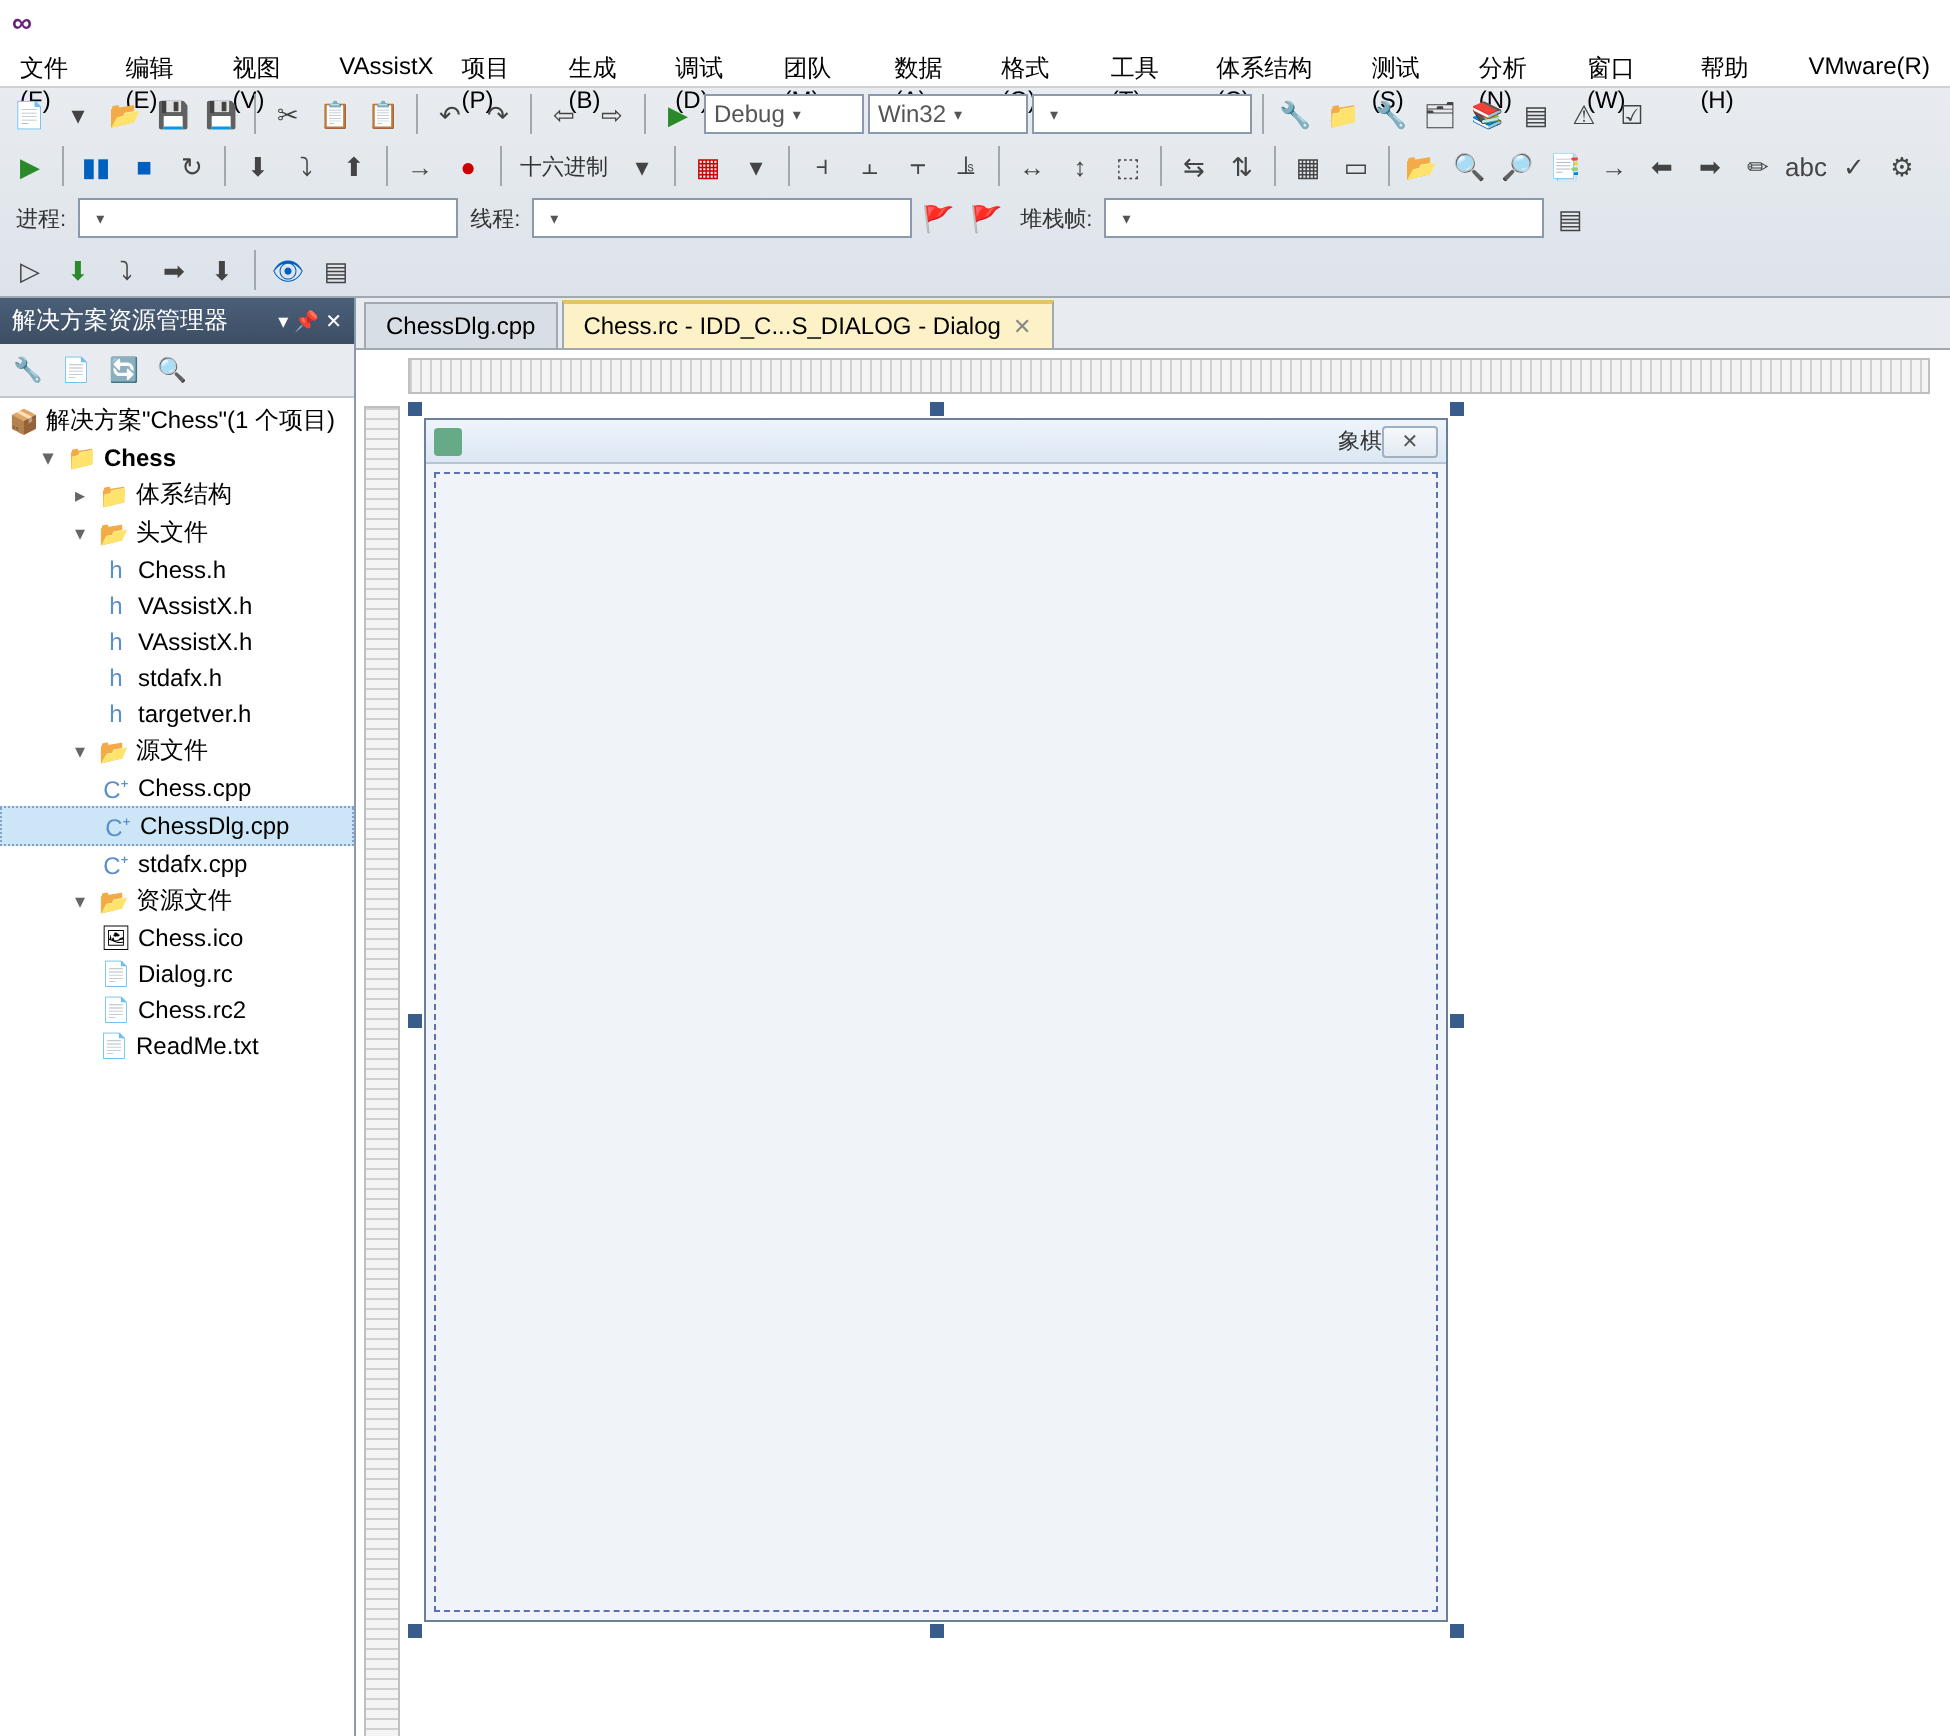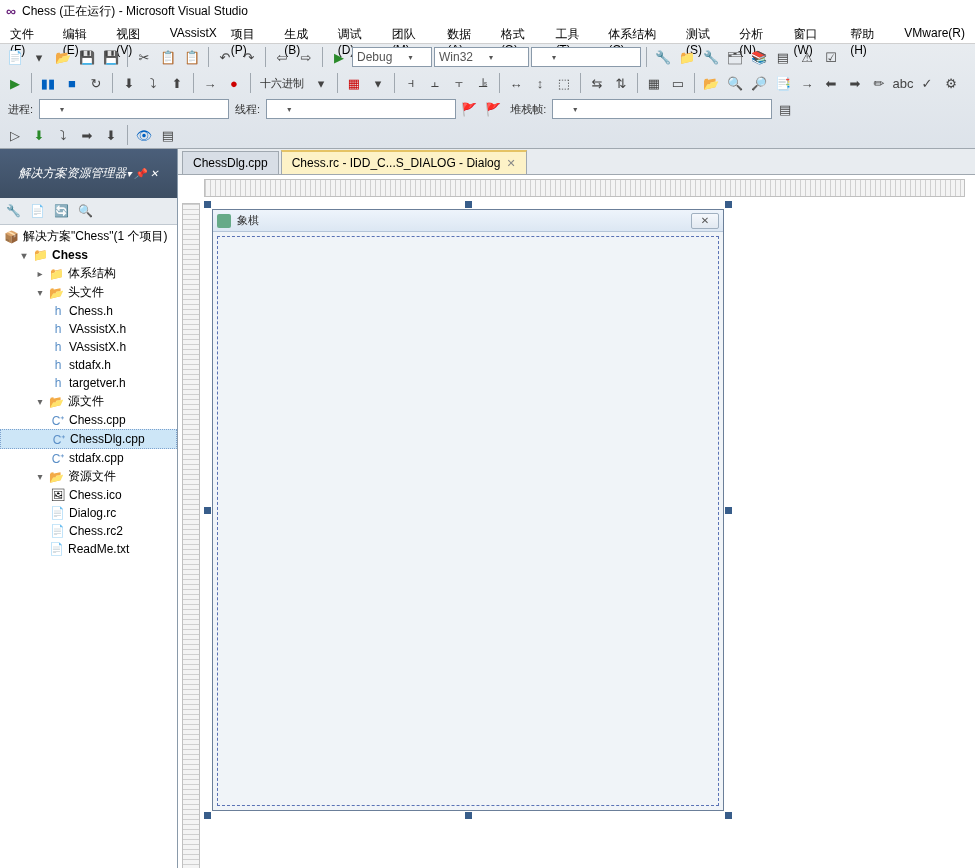--- a/index.html
+++ b/index.html
@@ -5,27 +5,27 @@
 * { margin: 0; padding: 0; box-sizing: border-box; font-family: "Microsoft YaHei", "Segoe UI", sans-serif; font-size: 12px; }
 body { background: #fff; overflow: hidden; }
 .title-bar { background: #fff; padding: 2px 6px; display: flex; align-items: center; gap: 6px; height: 22px; }
 .title-bar .logo { color: #68217a; font-weight: bold; font-size: 14px; }
 .menu-bar { background: #fff; padding: 2px 4px; display: flex; gap: 2px; height: 22px; border-bottom: 1px solid #d0d0d0; }
 .menu-item { padding: 2px 6px; cursor: default; }
 .toolbar-area { background: linear-gradient(#e8ecf0, #dde3ea); border-bottom: 1px solid #a0a8b0; }
 .toolbar-row { display: flex; align-items: center; gap: 2px; padding: 2px 4px; min-height: 26px; flex-wrap: wrap; }
 .tbtn { width: 22px; height: 22px; display: inline-flex; align-items: center; justify-content: center; border: 1px solid transparent; cursor: default; font-size: 13px; color: #444; }
 .tsep { width: 1px; height: 20px; background: #a0a8b0; margin: 0 3px; }
-.tcombo { height: 20px; border: 1px solid #8a9aaa; background: #fff; padding: 0 4px; display: inline-flex; align-items: center; gap: 16px; font-size: 11px; color: #555; }
+.tcombo { height: 20px; border: 1px solid #8a9aaa; background: #fff; padding: 0 4px; display: inline-flex; align-items: center; gap: 4px; font-size: 11px; color: #555; }
 .tcombo .arrow { font-size: 8px; color: #555; }
 .tlabel { font-size: 11px; color: #333; padding: 0 4px; }
 
 .main { display: flex; height: calc(100vh - 140px); }
 .sidebar { width: 178px; background: #f5f5f5; border-right: 1px solid #8a9aaa; display: flex; flex-direction: column; }
-.panel-header { background: linear-gradient(#4b5f7a, #3d4e63); color: #fff; padding: 16px 6px; display: flex; align-items: center; justify-content: center; font-size: 11px; font-style: italic; }
+.panel-header { background: linear-gradient(#4b5f7a, #3d4e63); color: #fff; padding: 3px 6px; display: flex; align-items: center; justify-content: space-between; font-size: 11px; }
 .panel-header .icons { display: flex; gap: 3px; }
 .panel-header .icons span { cursor: default; font-size: 10px; }
 .panel-toolbar { background: #e8ecf0; border-bottom: 1px solid #c0c8d0; padding: 3px 4px; display: flex; gap: 4px; }
 .panel-toolbar .pbtn { width: 20px; height: 20px; display: inline-flex; align-items: center; justify-content: center; font-size: 12px; }
 .tree { flex: 1; background: #fff; overflow: auto; padding: 2px 0; }
 .tree-item { display: flex; align-items: center; padding: 1px 4px; gap: 3px; cursor: default; white-space: nowrap; }
 .tree-item.selected { background: #cde6f7; border: 1px dotted #7da2ce; }
 .tree-item .exp { width: 12px; text-align: center; font-size: 10px; color: #666; }
 .tree-item .ticon { width: 16px; height: 16px; display: inline-flex; align-items: center; justify-content: center; font-size: 12px; }
 .indent-0 { padding-left: 4px; }
@@ -41,38 +41,37 @@
 .tab .close { font-size: 11px; color: #888; }
 .designer { flex: 1; background: #fff; position: relative; overflow: auto; }
 .ruler-v { position: absolute; left: 4px; top: 28px; width: 18px; bottom: 0; background: #f4f4f4; border: 1px solid #c0c0c0; }
 .ruler-h { position: absolute; left: 26px; top: 4px; right: 10px; height: 18px; background: #f4f4f4; border: 1px solid #c0c0c0; }
 .ruler-h::before, .ruler-v::before { content:""; position:absolute; inset:0; background-image: repeating-linear-gradient(to right, #999 0, #999 1px, transparent 1px, transparent 5px); opacity:0.4; }
 .ruler-v::before { background-image: repeating-linear-gradient(to bottom, #999 0, #999 1px, transparent 1px, transparent 5px); }
 .dialog-canvas { position: absolute; left: 30px; top: 30px; width: 520px; height: 610px; }
 .dialog-frame { position: absolute; inset: 4px; background: #f0f4f8; border: 1px solid #6b7f99; }
 .dialog-titlebar { height: 22px; background: linear-gradient(#eef4fb, #dce7f3); border-bottom: 1px solid #b5c5d8; display: flex; align-items: center; justify-content: space-between; padding: 0 4px; }
 .dialog-titlebar .ticon2 { width:14px; height:14px; background:#6a8; border-radius:2px; }
-.dialog-titlebar .dtitle { flex:1; padding-left:6px; font-size:11px; color:#333; }
+.dialog-titlebar .dtitle { flex:1; padding-left:6px; font-size:11px; color:#333;text-align:right; }
 .dialog-close { width: 28px; height: 16px; border: 1px solid #a0b0c0; background: linear-gradient(#f5f8fc,#e2e9f1); display:flex; align-items:center; justify-content:center; font-size:10px; color:#555; border-radius:2px; }
 .dialog-body { position: absolute; top: 26px; left: 4px; right: 4px; bottom: 4px; border: 1px dashed #5a72b5; }
 .handle { position:absolute; width:7px; height:7px; background:#385d8a; }
 .h-t { top:-4px; left:50%; margin-left:-3px; } .h-b { bottom:-4px; left:50%; margin-left:-3px; }
 .h-l { left:-4px; top:50%; margin-top:-3px; } .h-r { right:-4px; top:50%; margin-top:-3px; }
 .h-tl{ top:-4px; left:-4px;} .h-tr{ top:-4px; right:-4px;} .h-bl{ bottom:-4px; left:-4px;} .h-br{ bottom:-4px; right:-4px;}
 
 .ic-folder { color:#d9a23a; }
 .ic-cpp { color:#5b8fc7; }
 .ic-h { color:#5b8fc7; }
 </style>
 </head>
 <body>
 
 <div class="title-bar">
   <span class="logo">∞</span>
-  <span>Chess (正在运行) - Microsoft Visual Studio</span>
 </div>
 
 <div class="menu-bar">
   <span class="menu-item">文件(F)</span>
   <span class="menu-item">编辑(E)</span>
   <span class="menu-item">视图(V)</span>
   <span class="menu-item">VAssistX</span>
   <span class="menu-item">项目(P)</span>
   <span class="menu-item">生成(B)</span>
   <span class="menu-item">调试(D)</span>
@@ -104,21 +103,21 @@
     <span class="tbtn">↷</span>
     <span class="tsep"></span>
     <span class="tbtn">⇦</span>
     <span class="tbtn">⇨</span>
     <span class="tsep"></span>
     <span class="tbtn" style="color:#2a8a2a">▶</span>
     <span class="tcombo" style="width:80px">
         <span>Debug</span>
         <span class="arrow">▾</span>
       </span>
-    <span class="tcombo" style="width:95px">
+    <span class="tcombo" style="width:80px">
         <span>Win32</span>
         <span class="arrow">▾</span>
       </span>
     <span class="tcombo" style="width:110px">
         <span></span>
         <span class="arrow">▾</span>
       </span>
     <span class="tsep"></span>
     <span class="tbtn">🔧</span>
     <span class="tbtn">📁</span>

